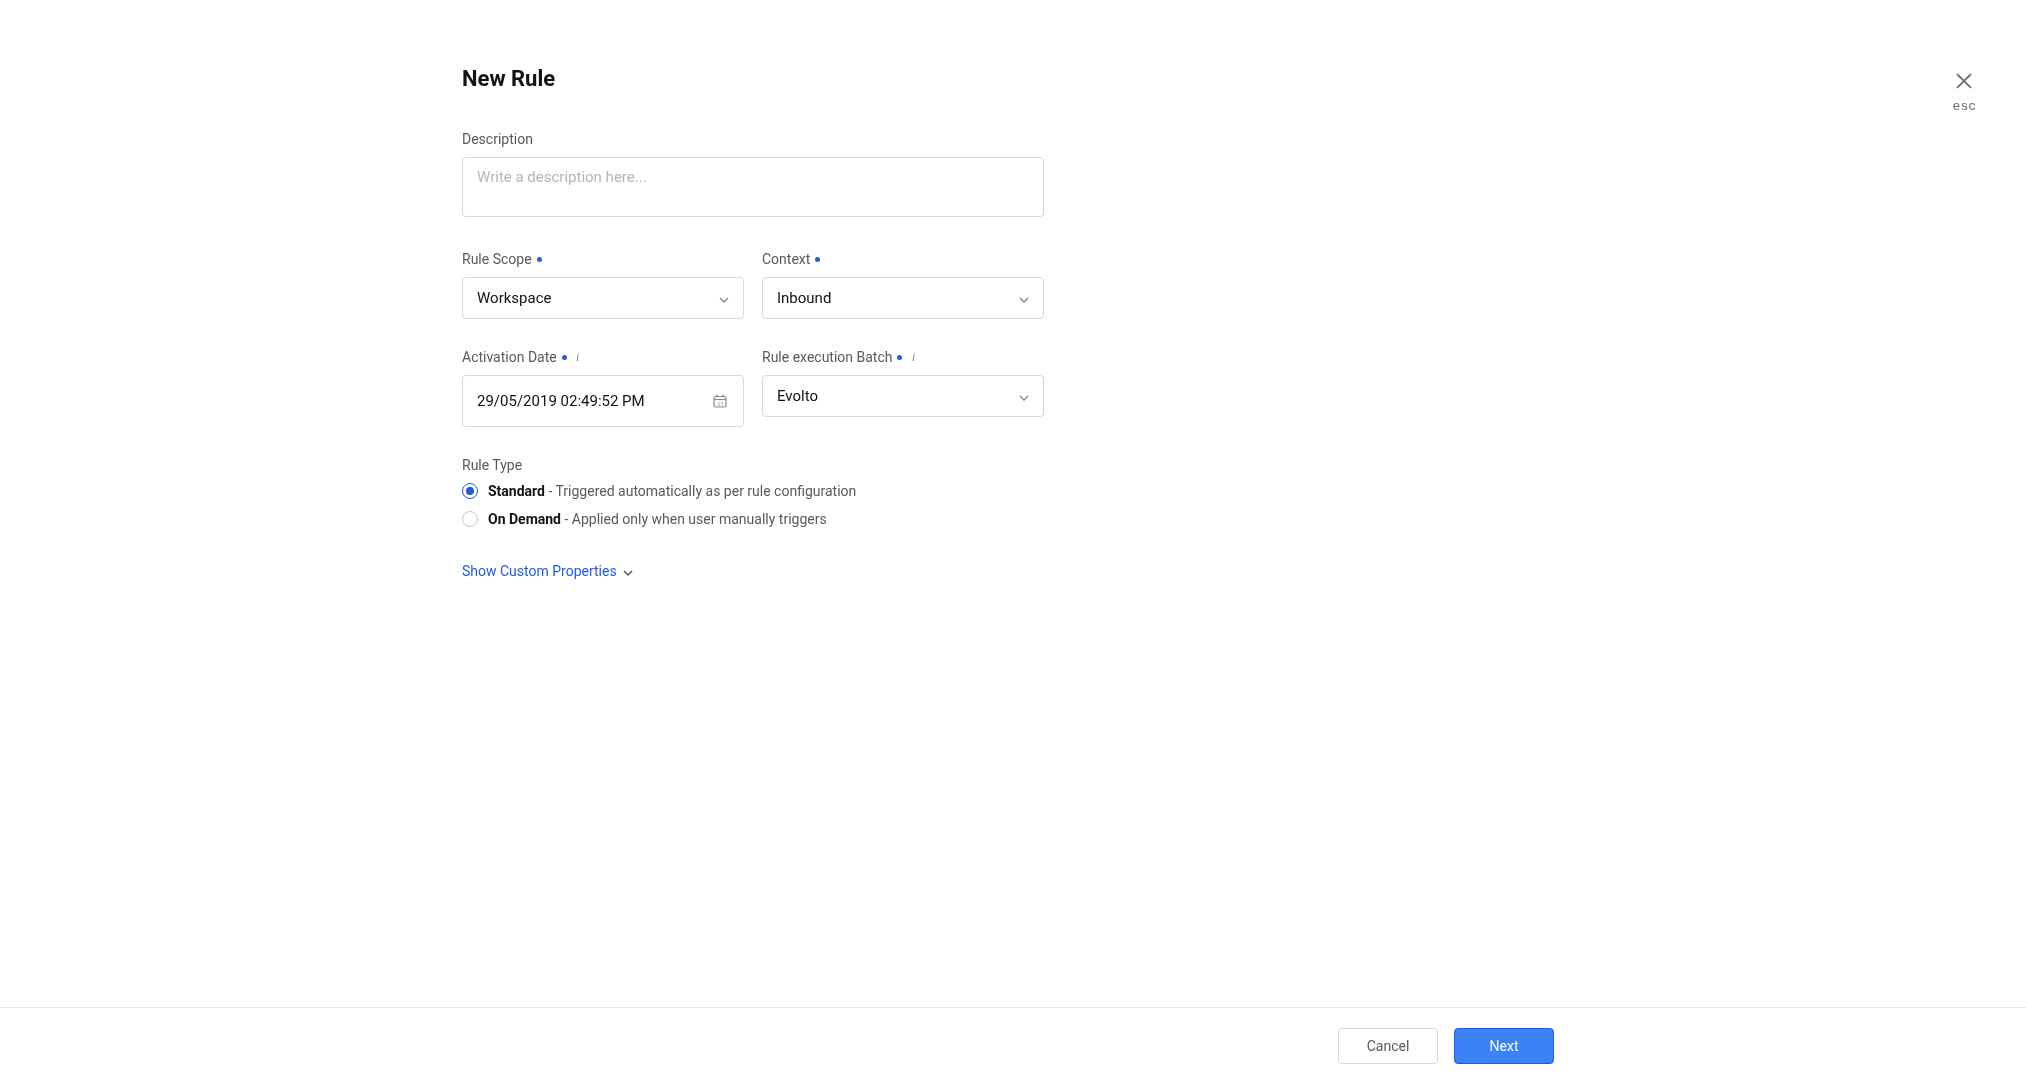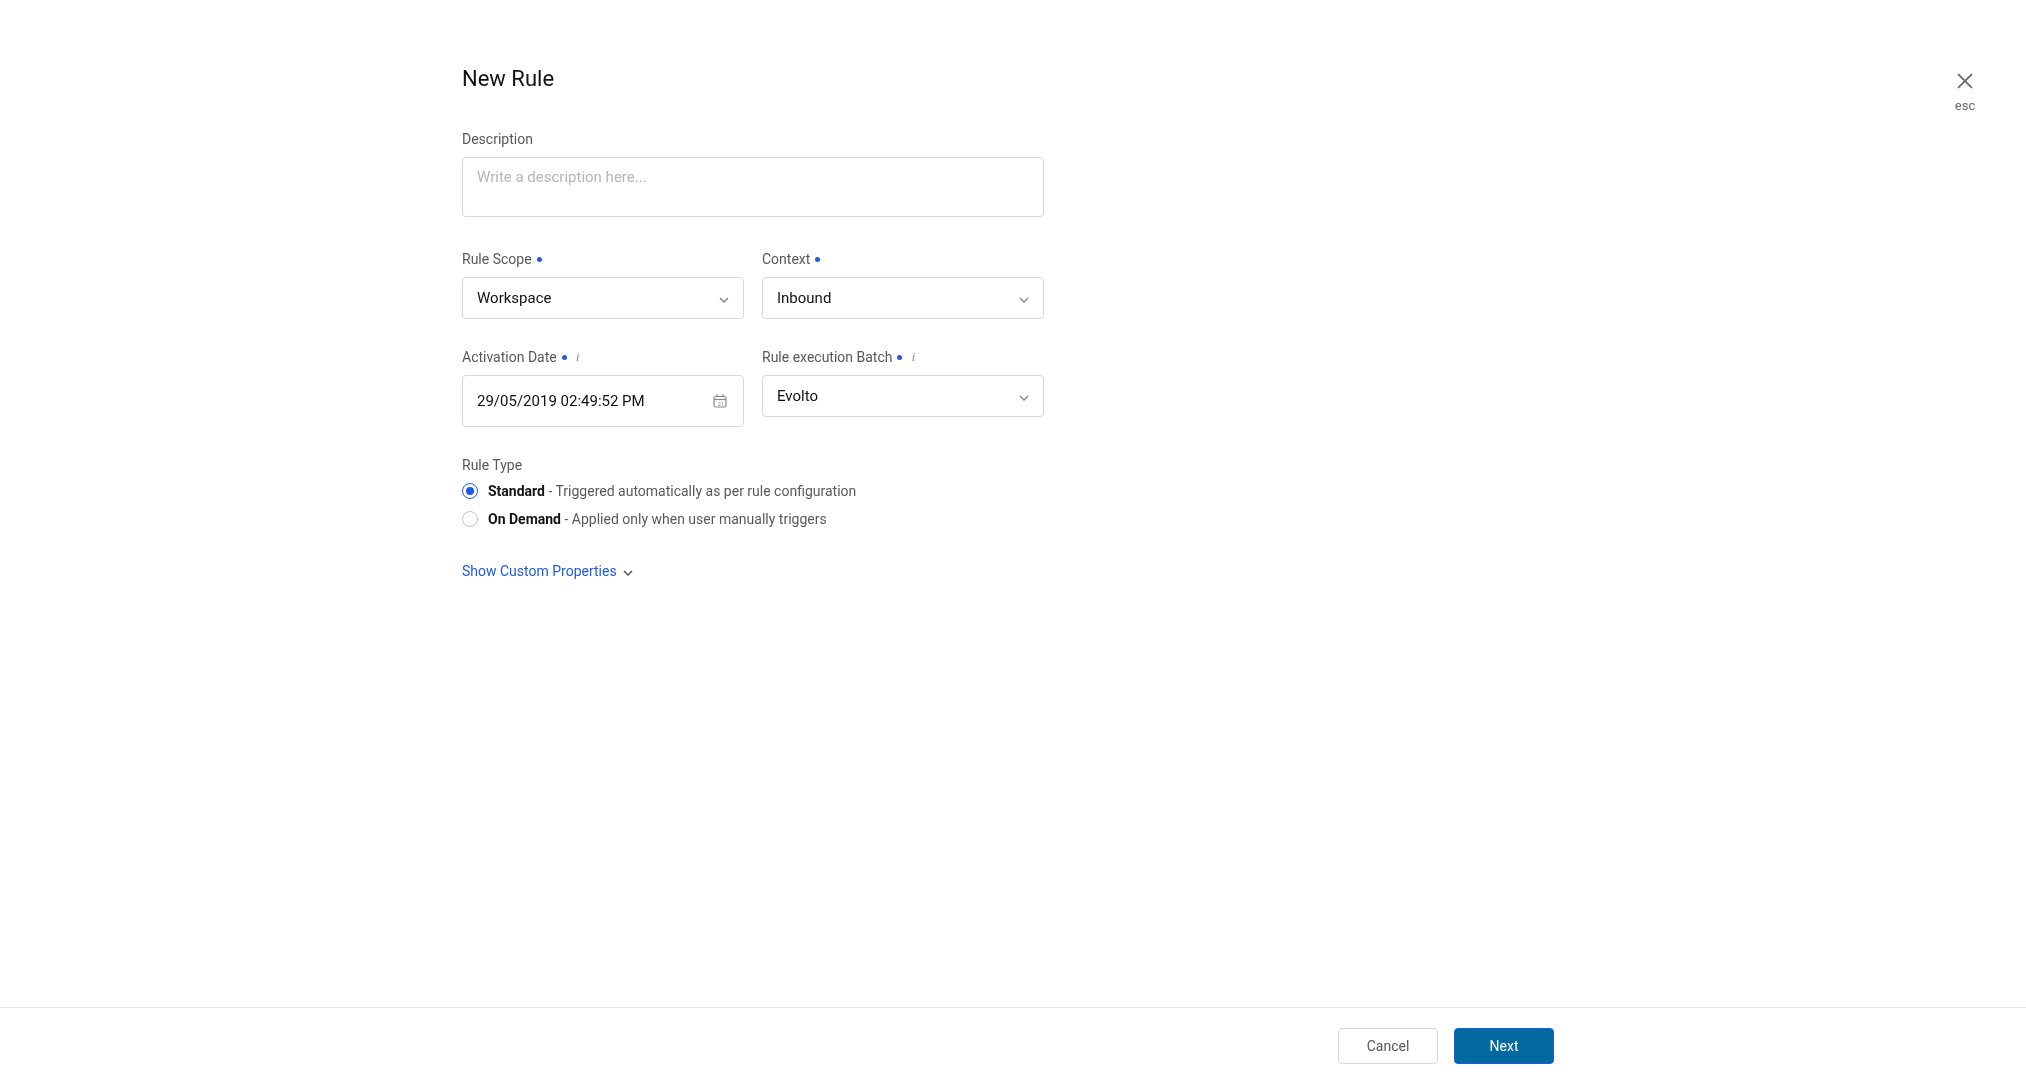--- a/index.html
+++ b/index.html
@@ -13,31 +13,32 @@
   }
   .modal-close {
     position: absolute;
     top: 70px;
     right: 50px;
     display: flex;
     flex-direction: column;
     align-items: center;
     cursor: pointer;
     color: #6b6b6b;
+    font-family: Liberation Mono, monospace;
   }
   .modal-close svg { width: 22px; height: 22px; stroke: #6b6b6b; }
   .modal-close .esc { font-size: 13px; margin-top: 2px; color: #6b6b6b; }
   .form-area {
     width: 582px;
     margin-left: 462px;
     padding-top: 66px;
   }
   .form-title {
     font-size: 22px;
-    font-weight: 400;
+    font-weight: 700;
     color: #121212;
     margin-bottom: 40px;
   }
   .field-label {
     font-size: 14px;
     color: #595959;
     margin-bottom: 10px;
     display: flex;
     align-items: center;
     gap: 5px;
@@ -159,21 +160,21 @@
     justify-content: center;
     cursor: pointer;
     border: 1px solid transparent;
   }
   .btn-secondary {
     border-color: #d8d8d8;
     background: #fff;
     color: #595959;
   }
   .btn-primary {
-    background: #0369a1;
+    background: #3b82f6;
     color: #fff;
     border-color: #1f5ae6;
   }
 </style>
 </head>
 <body>
 
 <div class="modal-close">
   <span>
     <svg viewBox="0 0 24 24" fill="none" stroke="currentColor" stroke-width="2" stroke-linecap="round">

